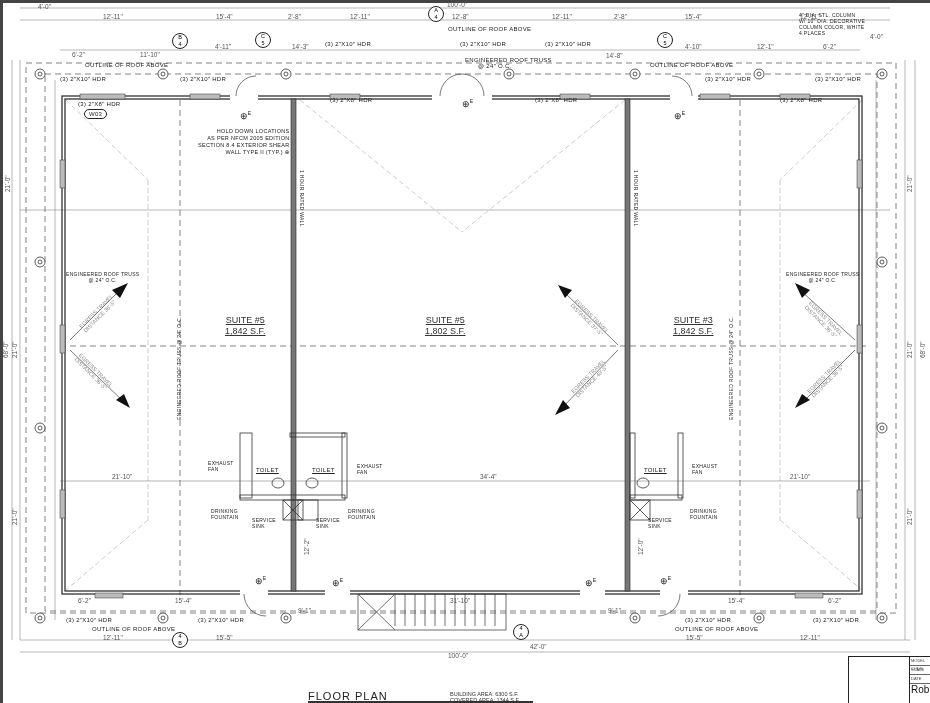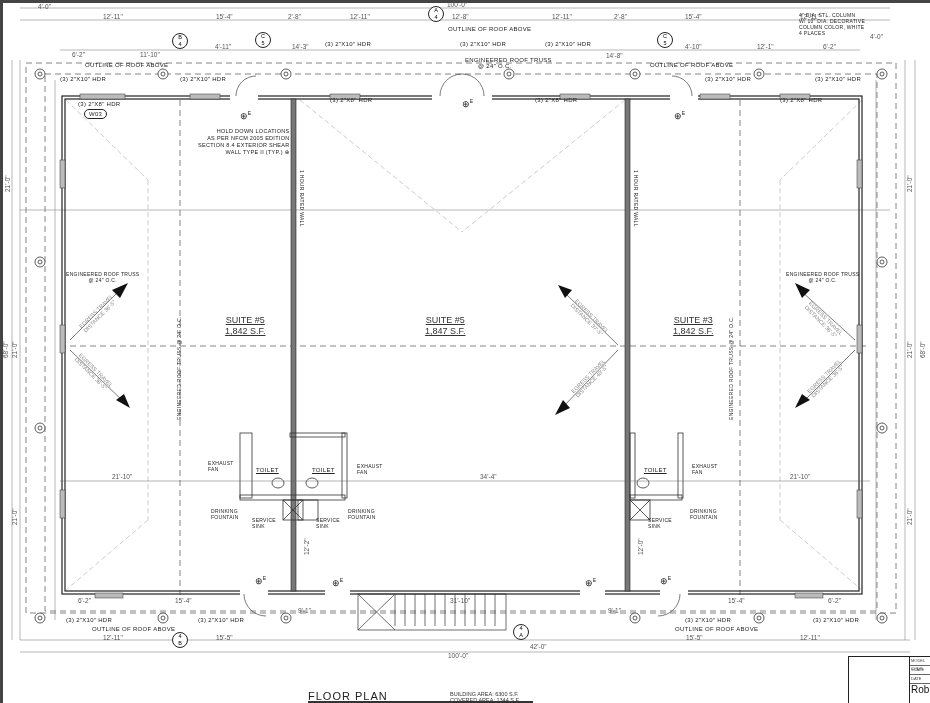--- a/index.html
+++ b/index.html
@@ -261,21 +261,21 @@
 
 <div class="t vt2" style="left:305px;top:170px;font-size:5px;">1 HOUR RATED WALL</div>
 <div class="t vt2" style="left:639px;top:170px;font-size:5px;">1 HOUR RATED WALL</div>
 
 <div class="suite" style="left:225px;top:315px;">
   <span>SUITE #5</span>
   <span>1,842 S.F.</span>
 </div>
 <div class="suite" style="left:425px;top:315px;">
   <span>SUITE #5</span>
-  <span>1,847 S.F.</span>
+  <span>1,802 S.F.</span>
 </div>
 <div class="suite" style="left:673px;top:315px;">
   <span>SUITE #3</span>
   <span>1,842 S.F.</span>
 </div>
 
 <div class="t" style="left:66px;top:271px;font-size:5px;line-height:6px;text-align:center;">
   <div>ENGINEERED ROOF TRUSS</div>
   <div>@ 24" O.C.</div>
 </div>

